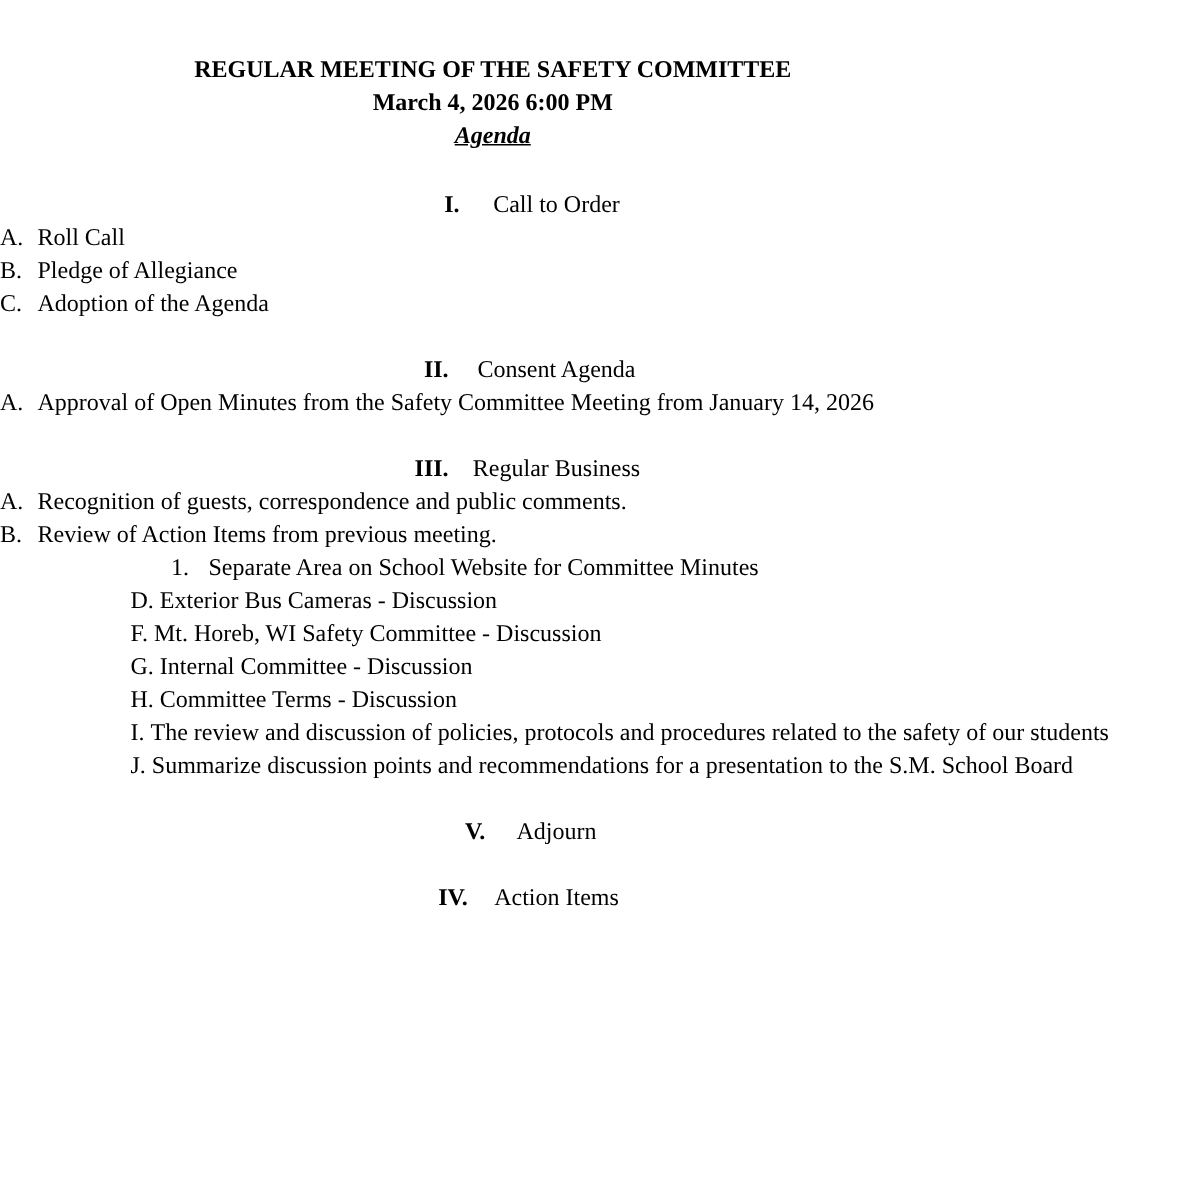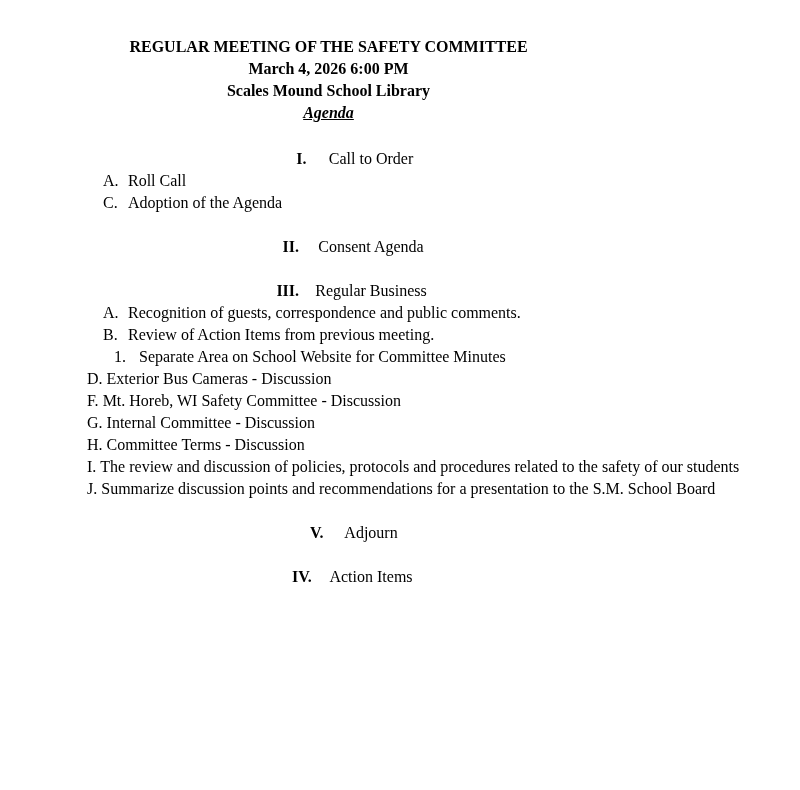--- a/index.html
+++ b/index.html
@@ -16,59 +16,64 @@
   .agenda-heading {
     text-align:center; margin-top:0;
     font-weight:bold; font-style:italic;
   }
   .agenda-heading .agenda-word { text-decoration:underline; }
   .sections { margin-top:24px; }
   .section { margin-bottom:22px; }
   .row { white-space:nowrap; }
   .row-section { padding-left:30px;text-align:center; }
   .row-section .numeral { display:inline-block; width:55px; font-weight:bold; }
-  .row-letter-tab { padding-left:103px; }
+  .row-letter-tab { }
   .row-letter-tab .marker { display:inline-block; width:25px; }
   .row-number { padding-left:114px; }
   .row-number .marker { display:inline-block; width:25px; }
   .row-letter-plain { padding-left:87px; }
   .row-letter-plain .marker { margin-right:4px; }
 </style>
 </head>
 <body>
 
 <div class="page">
 
   <div class="doc-header">
     <div class="title-line">REGULAR MEETING OF THE SAFETY COMMITTEE</div>
     <div class="title-line">March 4, 2026 6:00 PM</div>
-    <div class="title-line">Scales Mound School Library</div>
   </div>
 
   <div class="agenda-heading">
     <span class="agenda-word">Agenda</span>
   </div>
 
   <div class="sections">
 
     <div class="section">
       <div class="row row-section">
         <span class="numeral">I.</span><span class="sec-title">Call to Order</span>
       </div>
       <div class="row row-letter-tab">
         <span class="marker">A.</span><span class="item-text">Roll Call</span>
       </div>
       <div class="row row-letter-tab">
+        <span class="marker">B.</span><span class="item-text">Pledge of Allegiance</span>
+      </div>
+      <div class="row row-letter-tab">
         <span class="marker">C.</span><span class="item-text">Adoption of the Agenda</span>
       </div>
     </div>
 
     <div class="section">
       <div class="row row-section">
         <span class="numeral">II.</span><span class="sec-title">Consent Agenda</span>
+      </div>
+      <div class="row row-letter-tab">
+        <span class="marker">A.</span><span class="item-text">Approval of Open Minutes from the Safety Committee Meeting from January 14, 2026</span>
       </div>
     </div>
 
     <div class="section">
       <div class="row row-section">
         <span class="numeral">III.</span><span class="sec-title">Regular Business</span>
       </div>
       <div class="row row-letter-tab">
         <span class="marker">A.</span><span class="item-text">Recognition of guests, correspondence and public comments.</span>
       </div>

